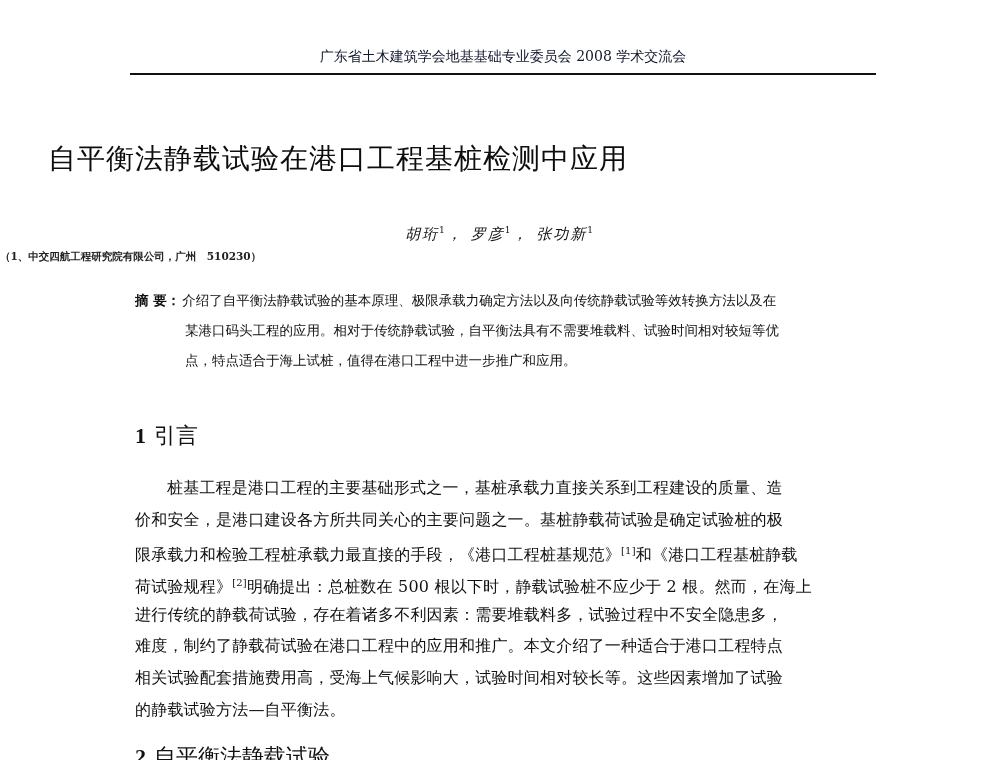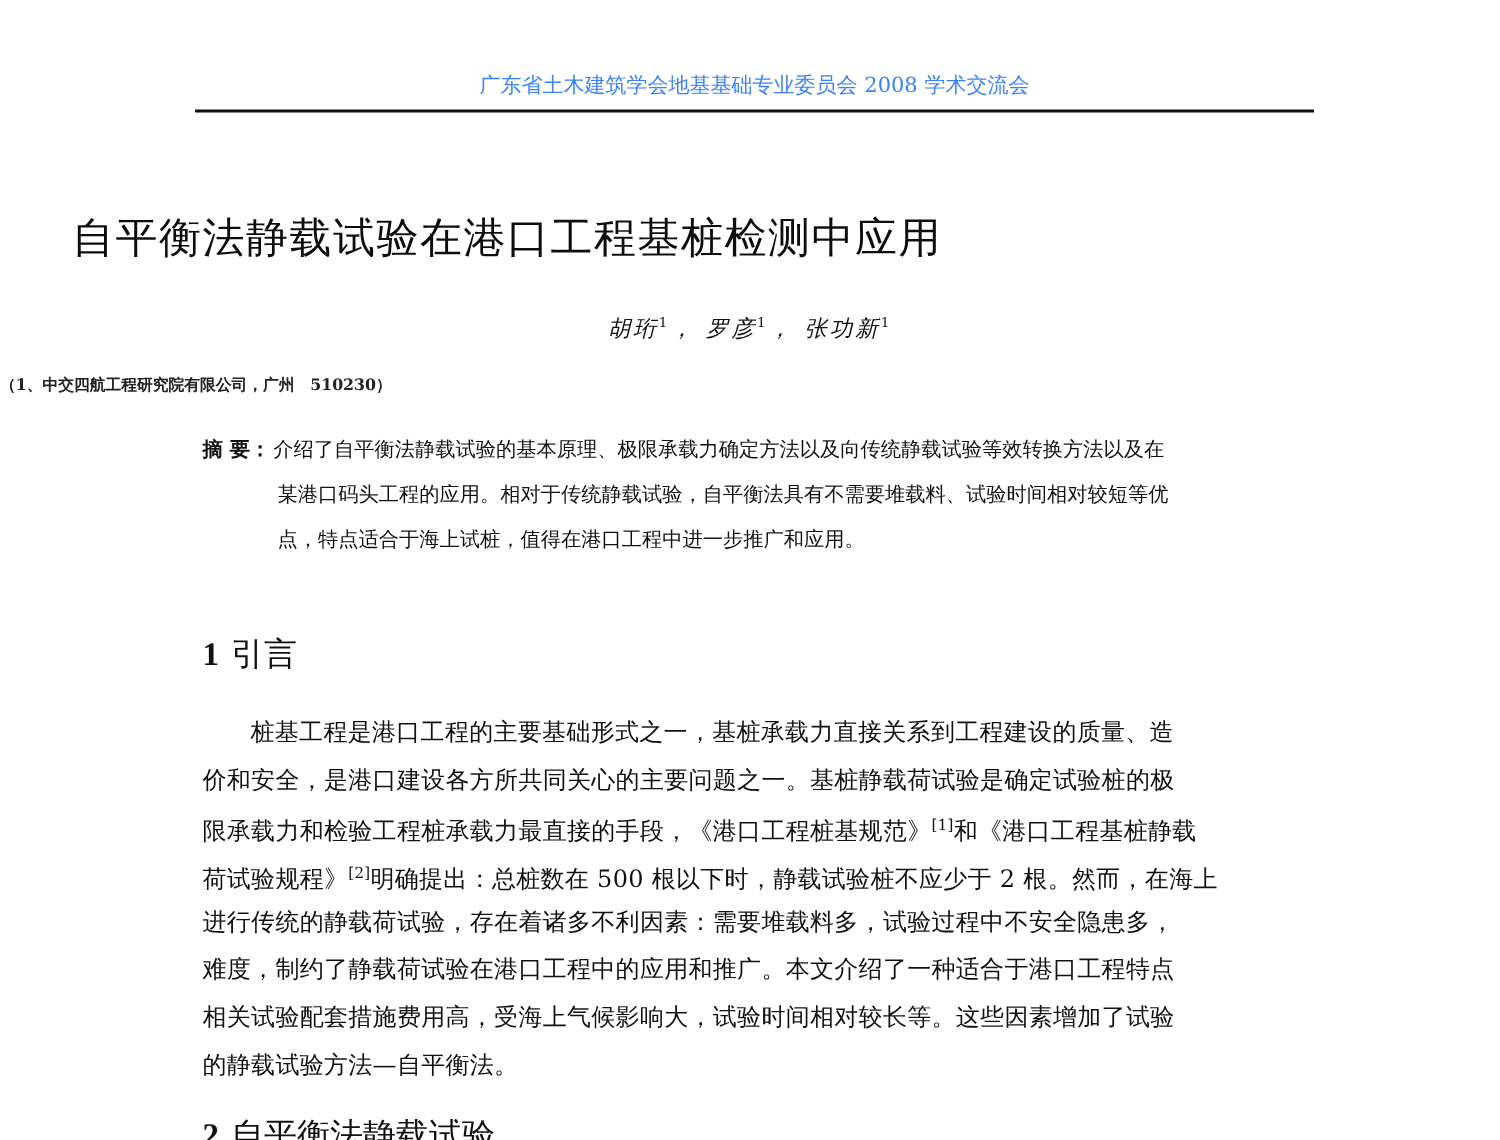--- a/index.html
+++ b/index.html
@@ -21,21 +21,21 @@
       width: 1000px; height: 760px;
     }
     .running-header {
       position: absolute;
       left: 130px;
       width: 746px;
       top: 48px;
       text-align: center;
       font-size: 14px;
       letter-spacing: 0px;
-      color: #3b82f6;
+      color: #0f172a;
     }
     .header-rule {
       position: absolute;
       left: 130px;
       top: 73px;
       width: 746px;
       height: 2px;
       background: #111111;
     }
     .title {
@@ -47,21 +47,21 @@
       font-family: "DejaVu Sans", "Liberation Sans", sans-serif;
       font-size: 28px;
       color: #0d0d0d;
       letter-spacing: 1px;
       padding-left: 48px;
     }
     .authors {
       position: absolute;
       left: 0;
       width: 1000px;
-      top: 210px;
+      top: 225px;
       text-align: center;
       font-size: 15px;
       font-style: italic;
       letter-spacing: 2px;
     }
     .authors sup { font-size: 9px; font-style: normal; }
     .affiliation {
       position: absolute;
       left: 0;
       width: 1000px;

